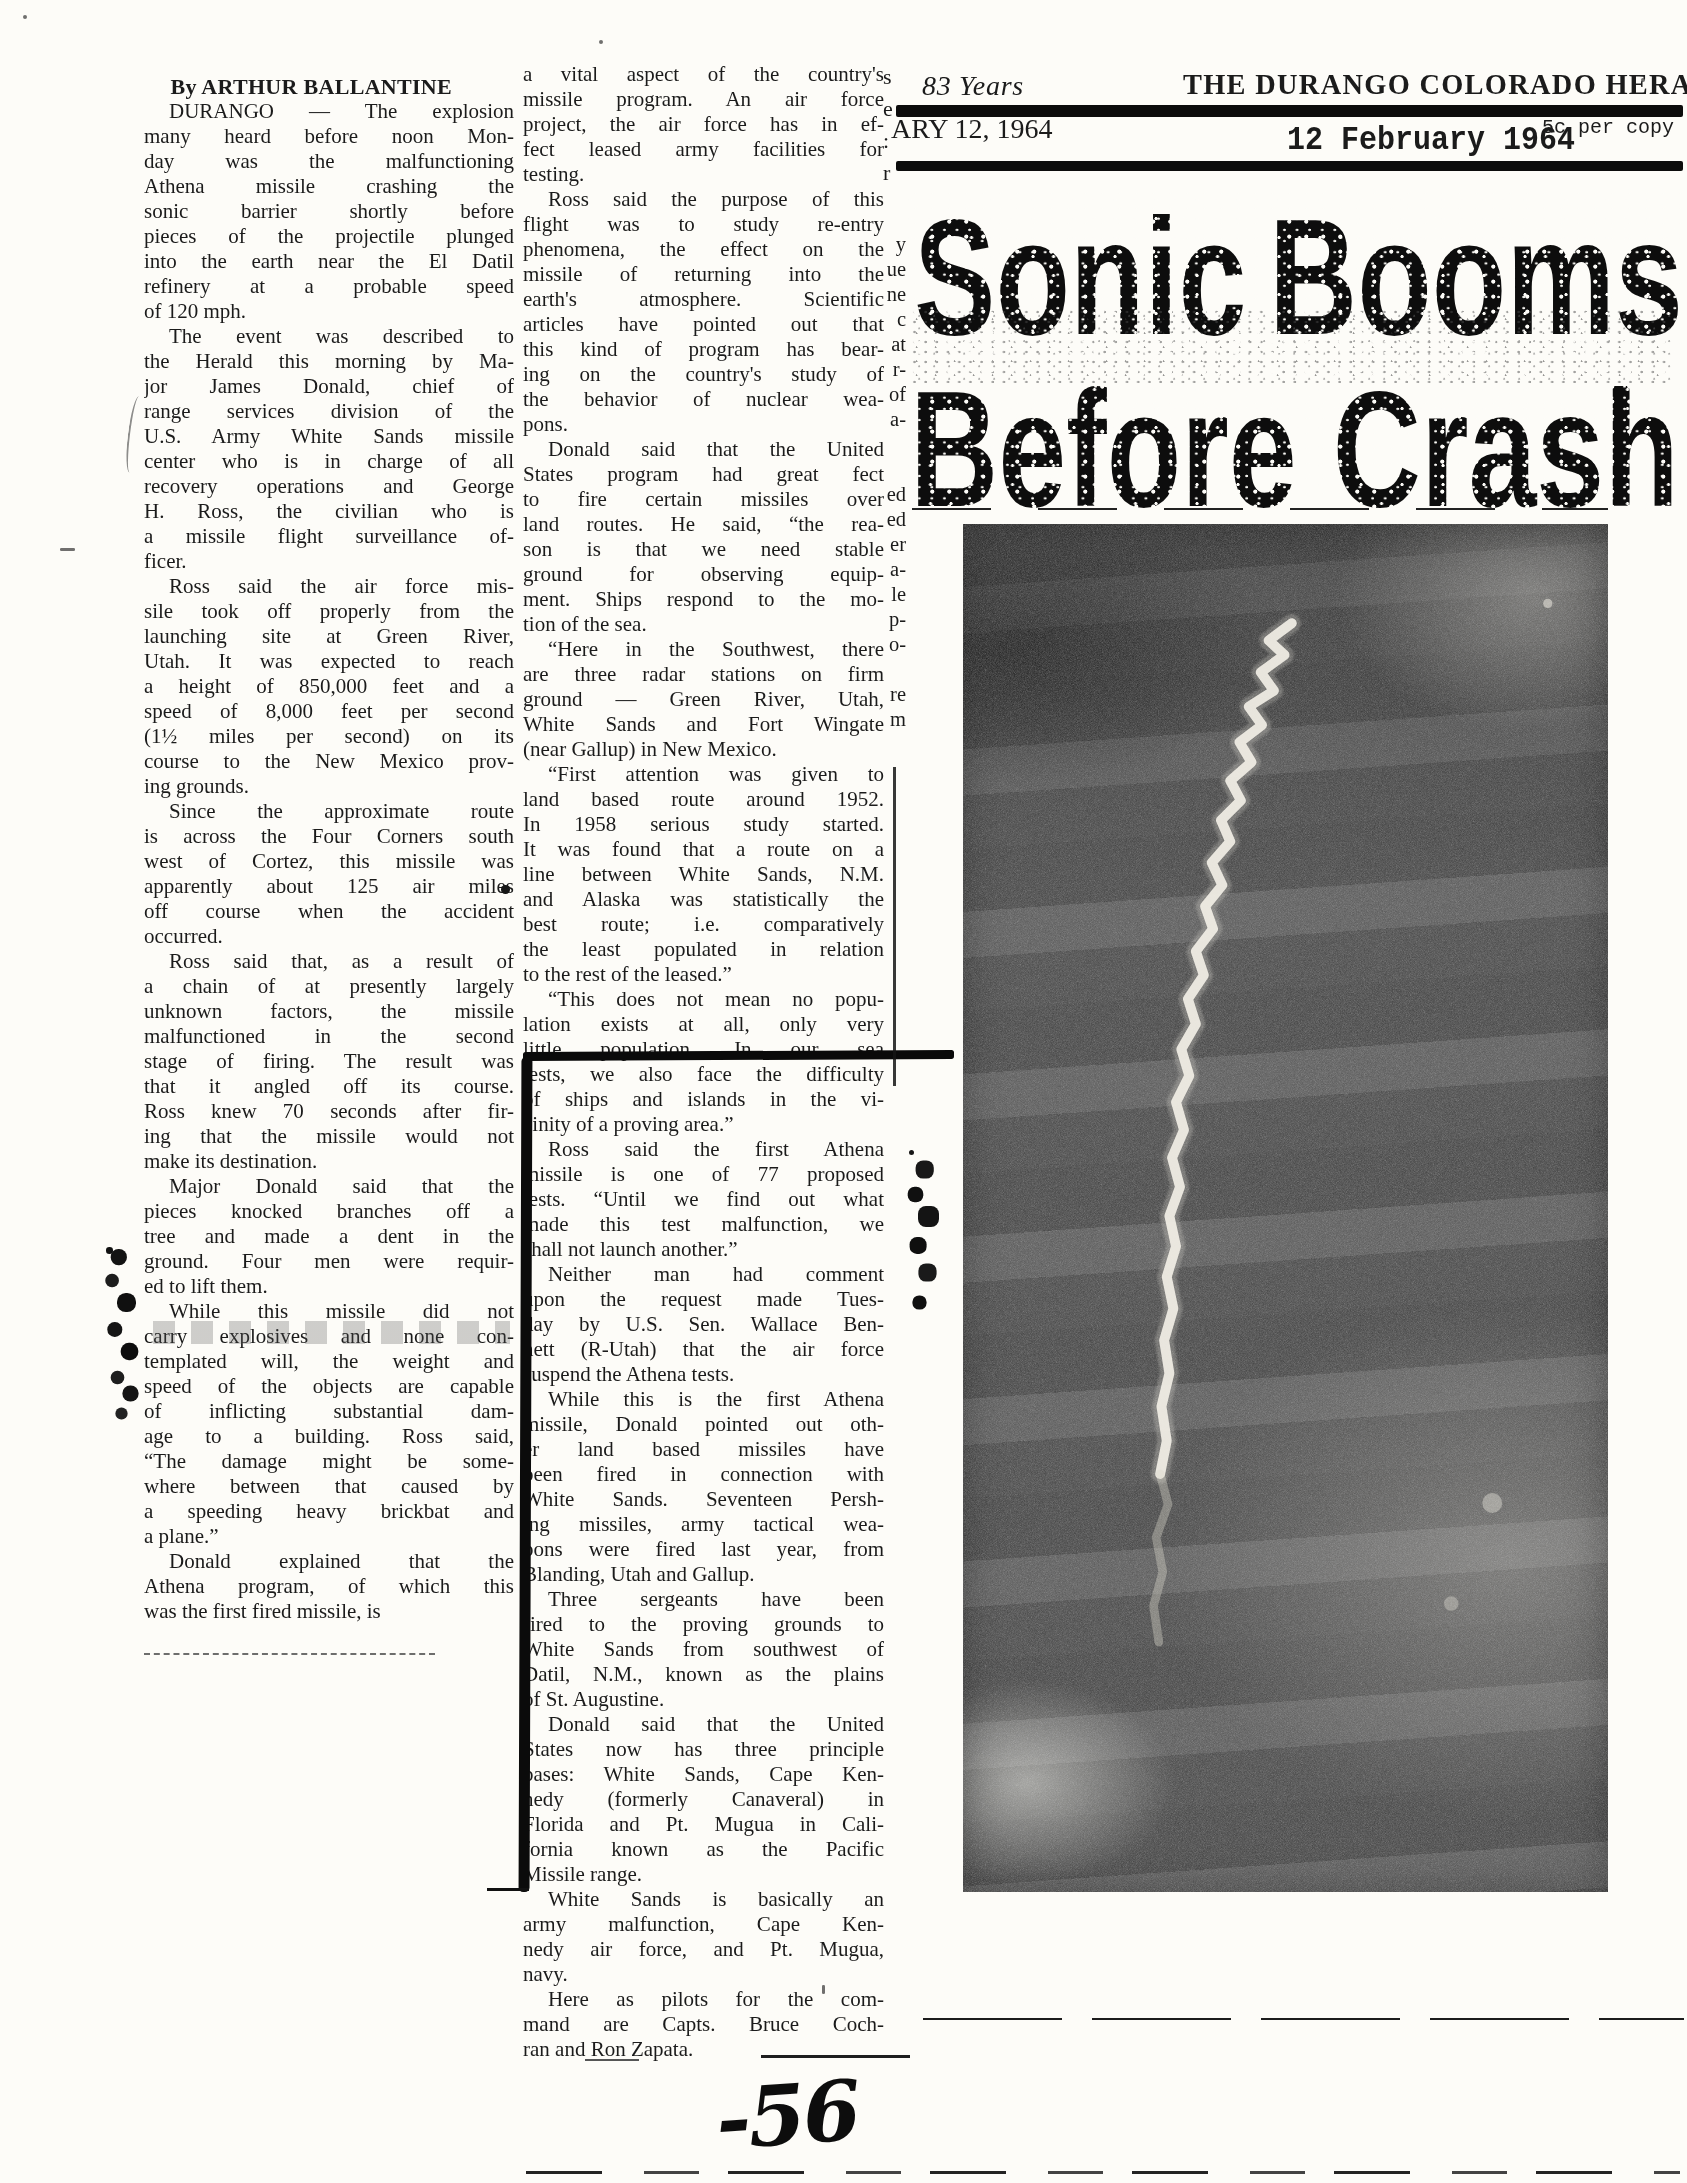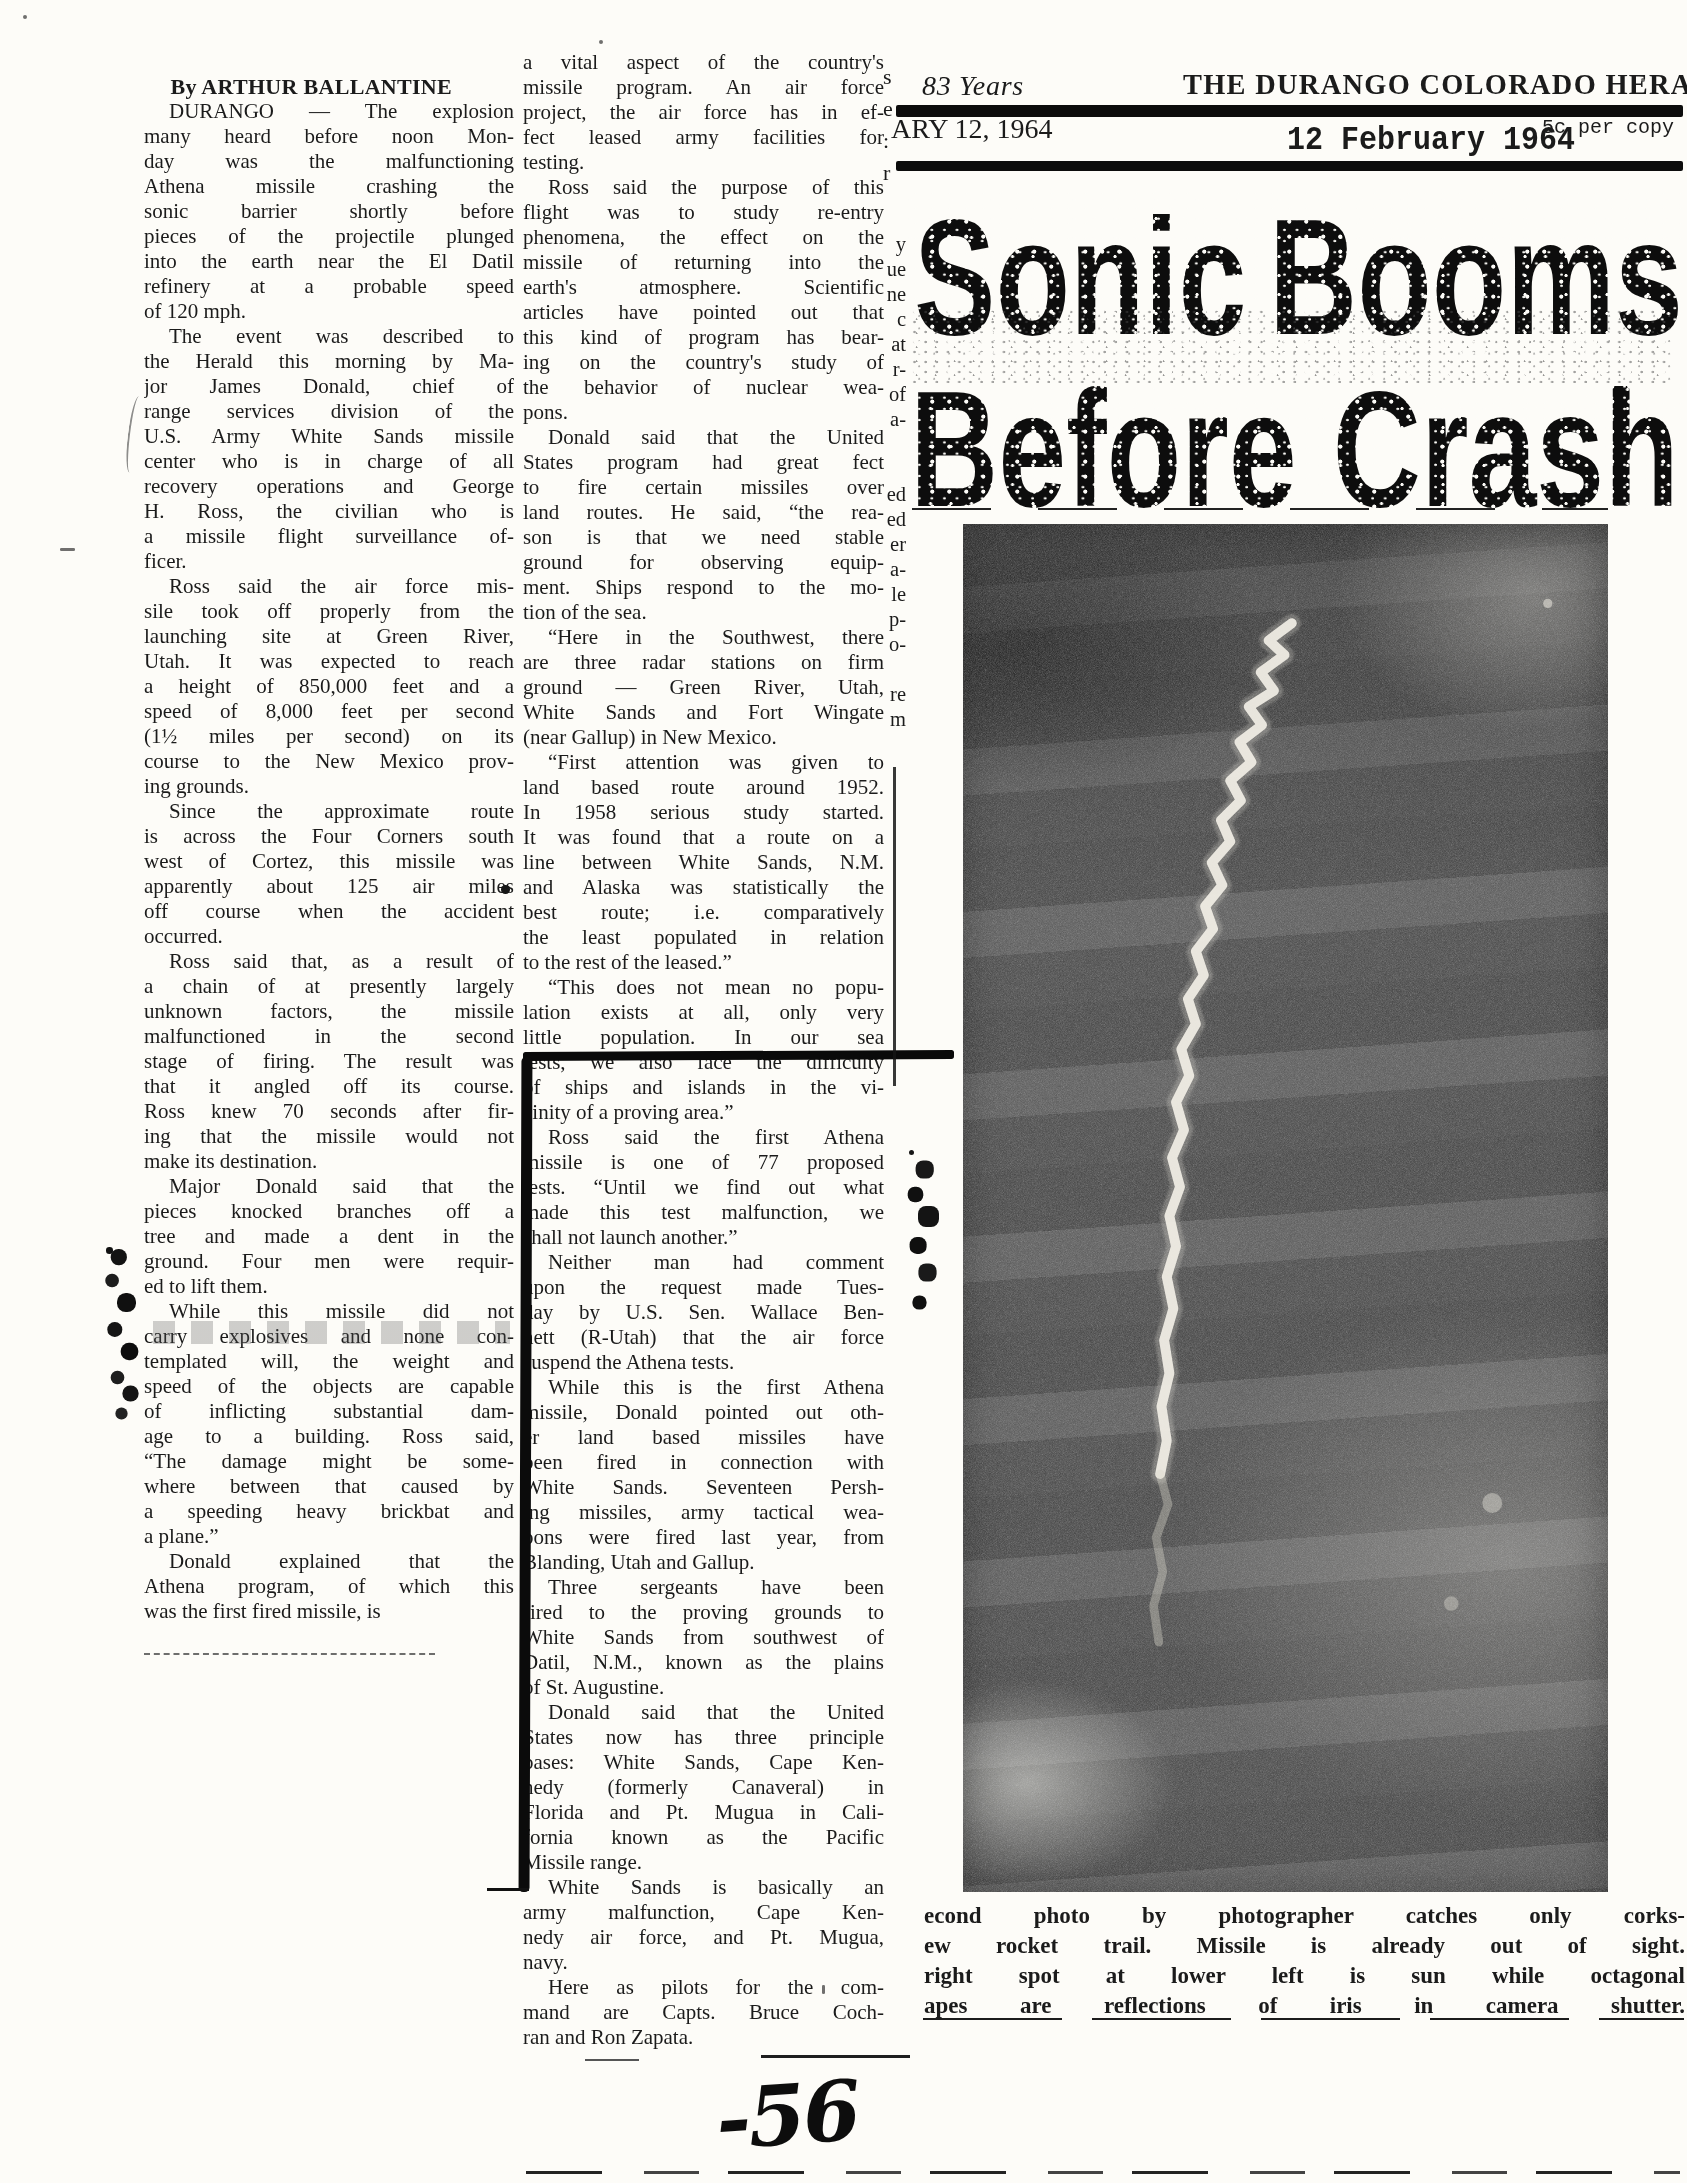--- a/index.html
+++ b/index.html
@@ -151,21 +151,21 @@
         <div class="tl">“The damage might be some-</div>
         <div class="tl">where between that caused by</div>
         <div class="tl">a speeding heavy brickbat and</div>
         <div class="tl pe">a plane.”</div>
         <div class="tl ps">Donald explained that the</div>
         <div class="tl">Athena program, of which this</div>
         <div class="tl pe">was the first fired missile, is</div>
       </div>
   </div>
 
-  <div class="col" id="col2" style="left:523px;top:50px;width:361px;--lh:25px">
+  <div class="col" id="col2" style="left:523px;top:62px;width:361px;--lh:25px">
     <div>
         <div class="tl">a vital aspect of the country's</div>
         <div class="tl">missile program. An air force</div>
         <div class="tl">project, the air force has in ef-</div>
         <div class="tl">fect leased army facilities for</div>
         <div class="tl pe">testing.</div>
         <div class="tl ps">Ross said the purpose of this</div>
         <div class="tl">flight was to study re-entry</div>
         <div class="tl">phenomena, the effect on the</div>
         <div class="tl">missile of returning into the</div>
@@ -306,26 +306,20 @@
       <rect width="975" height="2068" filter="url(#grain)" opacity="0.40"></rect>
       <path filter="url(#soft)" d="M 497 150 L 462 176 486 198 450 224 470 252 432 276 452 304 418 330 436 360 404 388 420 418 390 448 404 480 376 512 392 546 366 578 378 612 352 646 364 682 340 718 352 756 330 794 342 834 322 874 334 916 316 958 328 1002 312 1046 322 1092 308 1138 318 1186 304 1234 312 1284 300 1334 308 1386 298 1436" fill="none" stroke="#e8e5dc" stroke-width="28" stroke-linejoin="round" stroke-linecap="round" opacity="0.25"></path>
       <path d="M 497 150 L 462 176 486 198 450 224 470 252 432 276 452 304 418 330 436 360 404 388 420 418 390 448 404 480 376 512 392 546 366 578 378 612 352 646 364 682 340 718 352 756 330 794 342 834 322 874 334 916 316 958 328 1002 312 1046 322 1092 308 1138 318 1186 304 1234 312 1284 300 1334 308 1386 298 1436" fill="none" stroke="#f2efe6" stroke-width="15" stroke-linejoin="round" stroke-linecap="round" opacity="0.92"></path>
       <path d="M 298 1436 L 310 1482 292 1532 302 1584 288 1636 296 1690" fill="none" stroke="#ded9cd" stroke-width="13" stroke-linejoin="round" stroke-linecap="round" opacity="0.38"></path>
       <circle cx="800" cy="1480" r="15" fill="#e3e0d8" opacity="0.45"></circle>
       <circle cx="738" cy="1632" r="11" fill="#dcd9d0" opacity="0.4"></circle>
       <circle cx="884" cy="120" r="7" fill="#eeebe2" opacity="0.55"></circle>
     </svg>
   </div>
 
-  <div class="col force-just" id="caption" style="--lh:30px">
-      <div class="tl">econd photo by photographer catches only corks-</div>
-      <div class="tl">ew rocket trail. Missile is already out of sight.</div>
-      <div class="tl">right spot at lower left is sun while octagonal</div>
-      <div class="tl pe">apes are reflections of iris in camera shutter.</div>
-    </div>
   <div class="abs cap-rule"></div>
 
   <div class="abs pen-underline"></div>
   <div class="abs col-bar"></div>
   <div class="abs col-bar-hook"></div>
   <div class="abs thin-vrule"></div>
   <div class="abs ink-left"></div>
   <div class="abs ink-right"></div>
   <div class="abs smear"></div>
   <div class="abs pen-curve"></div>

